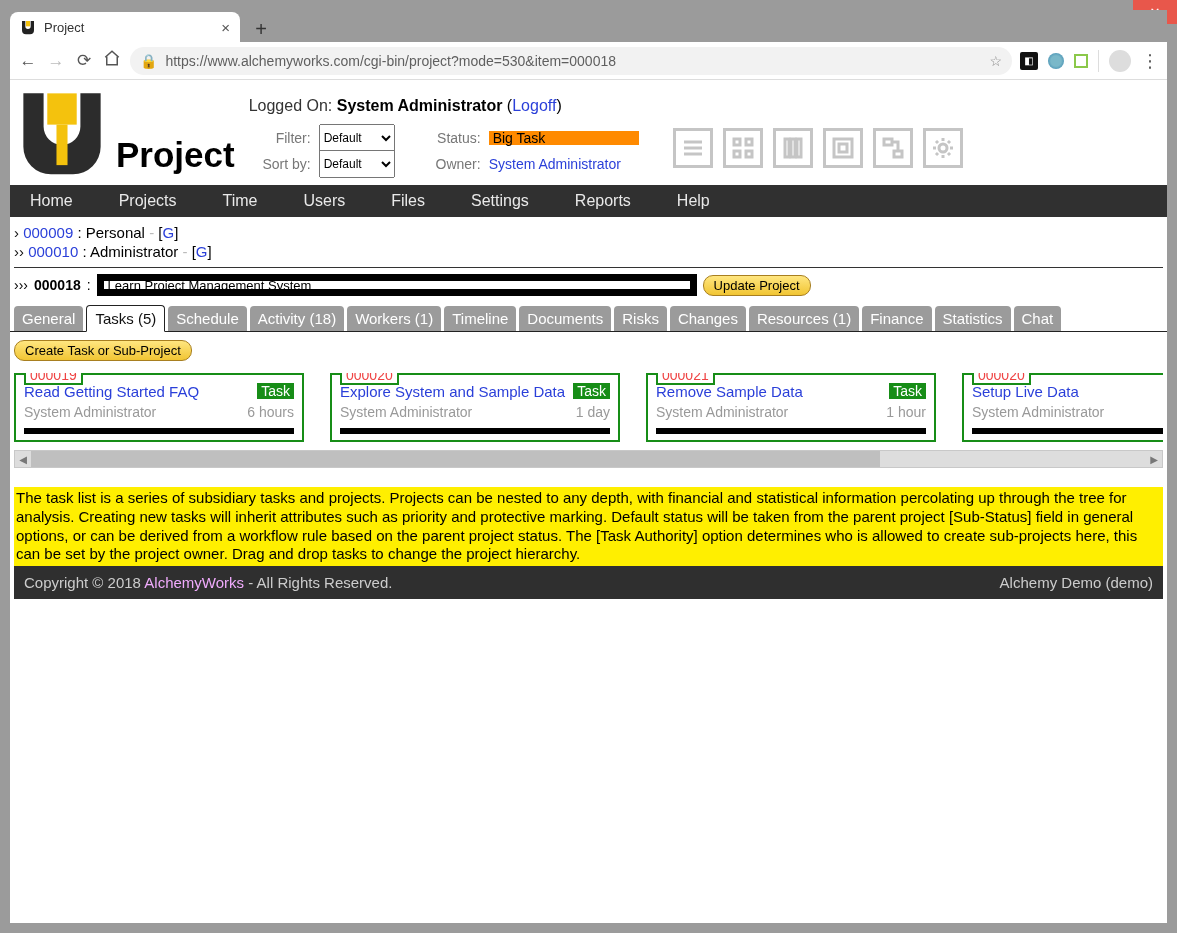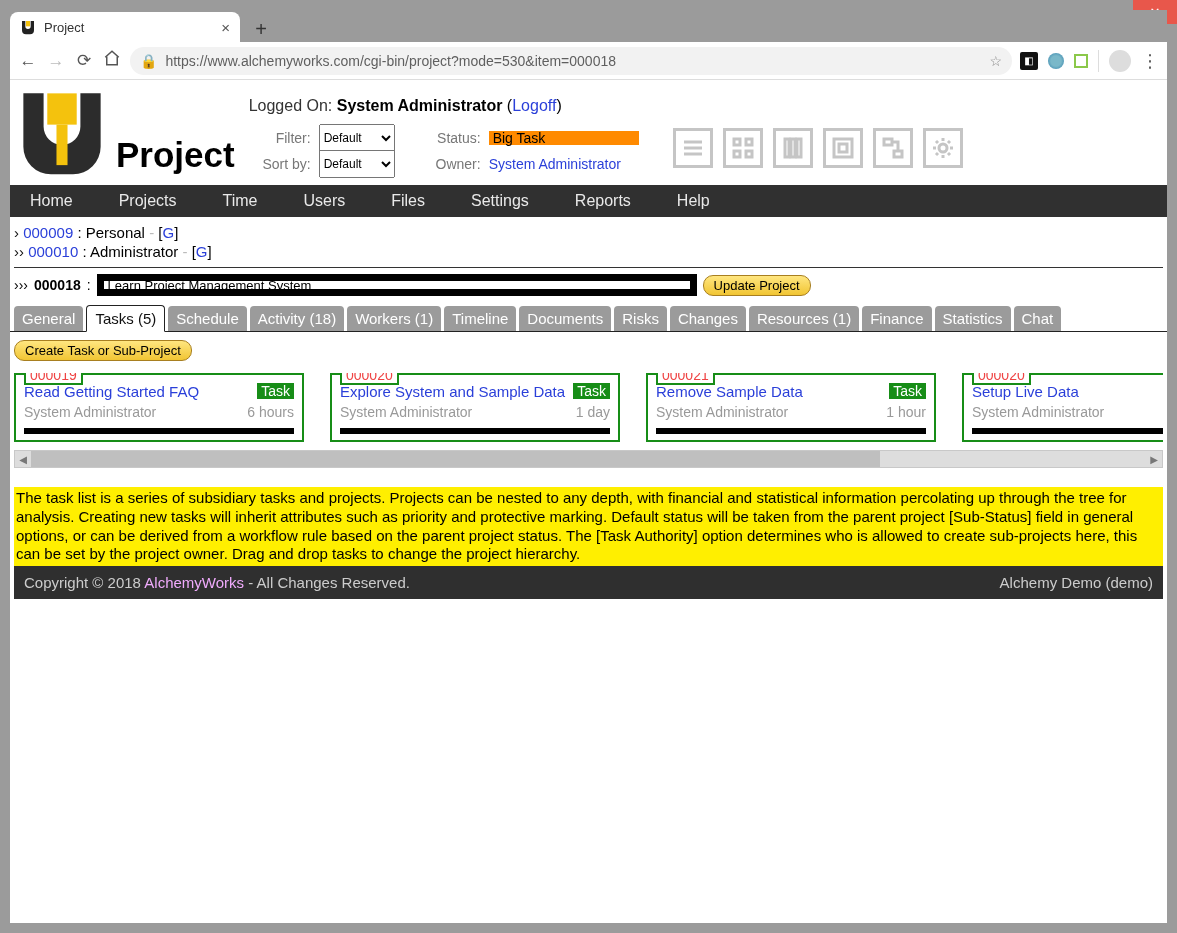--- a/index.html
+++ b/index.html
@@ -332,18 +332,18 @@
   <div class="hscroll">
     <div class="arrow al">◀</div>
     <div class="thumb"></div>
     <div class="arrow ar">▶</div>
   </div>
 
   <div class="help">The task list is a series of subsidiary tasks and projects. Projects can be nested to any depth, with financial and statistical information percolating up through the tree for analysis. Creating new tasks will inherit attributes such as priority and protective marking. Default status will be taken from the parent project [Sub-Status] field in general options, or can be derived from a workflow rule based on the parent project status. The [Task Authority] option determines who is allowed to create sub-projects here, this can be set by the project owner. Drag and drop tasks to change the project hierarchy.</div>
 
   <div class="footerbar">
     <span>
-      <span>Copyright © 2018 </span><a class="aw">AlchemyWorks</a><span> - All Changes Reserved.</span>
+      <span>Copyright © 2018 </span><a class="aw">AlchemyWorks</a><span> - All Rights Reserved.</span>
     </span>
     <span>Alchemy Demo (demo)</span>
   </div>
 
 </div>
 
 </body></html>

